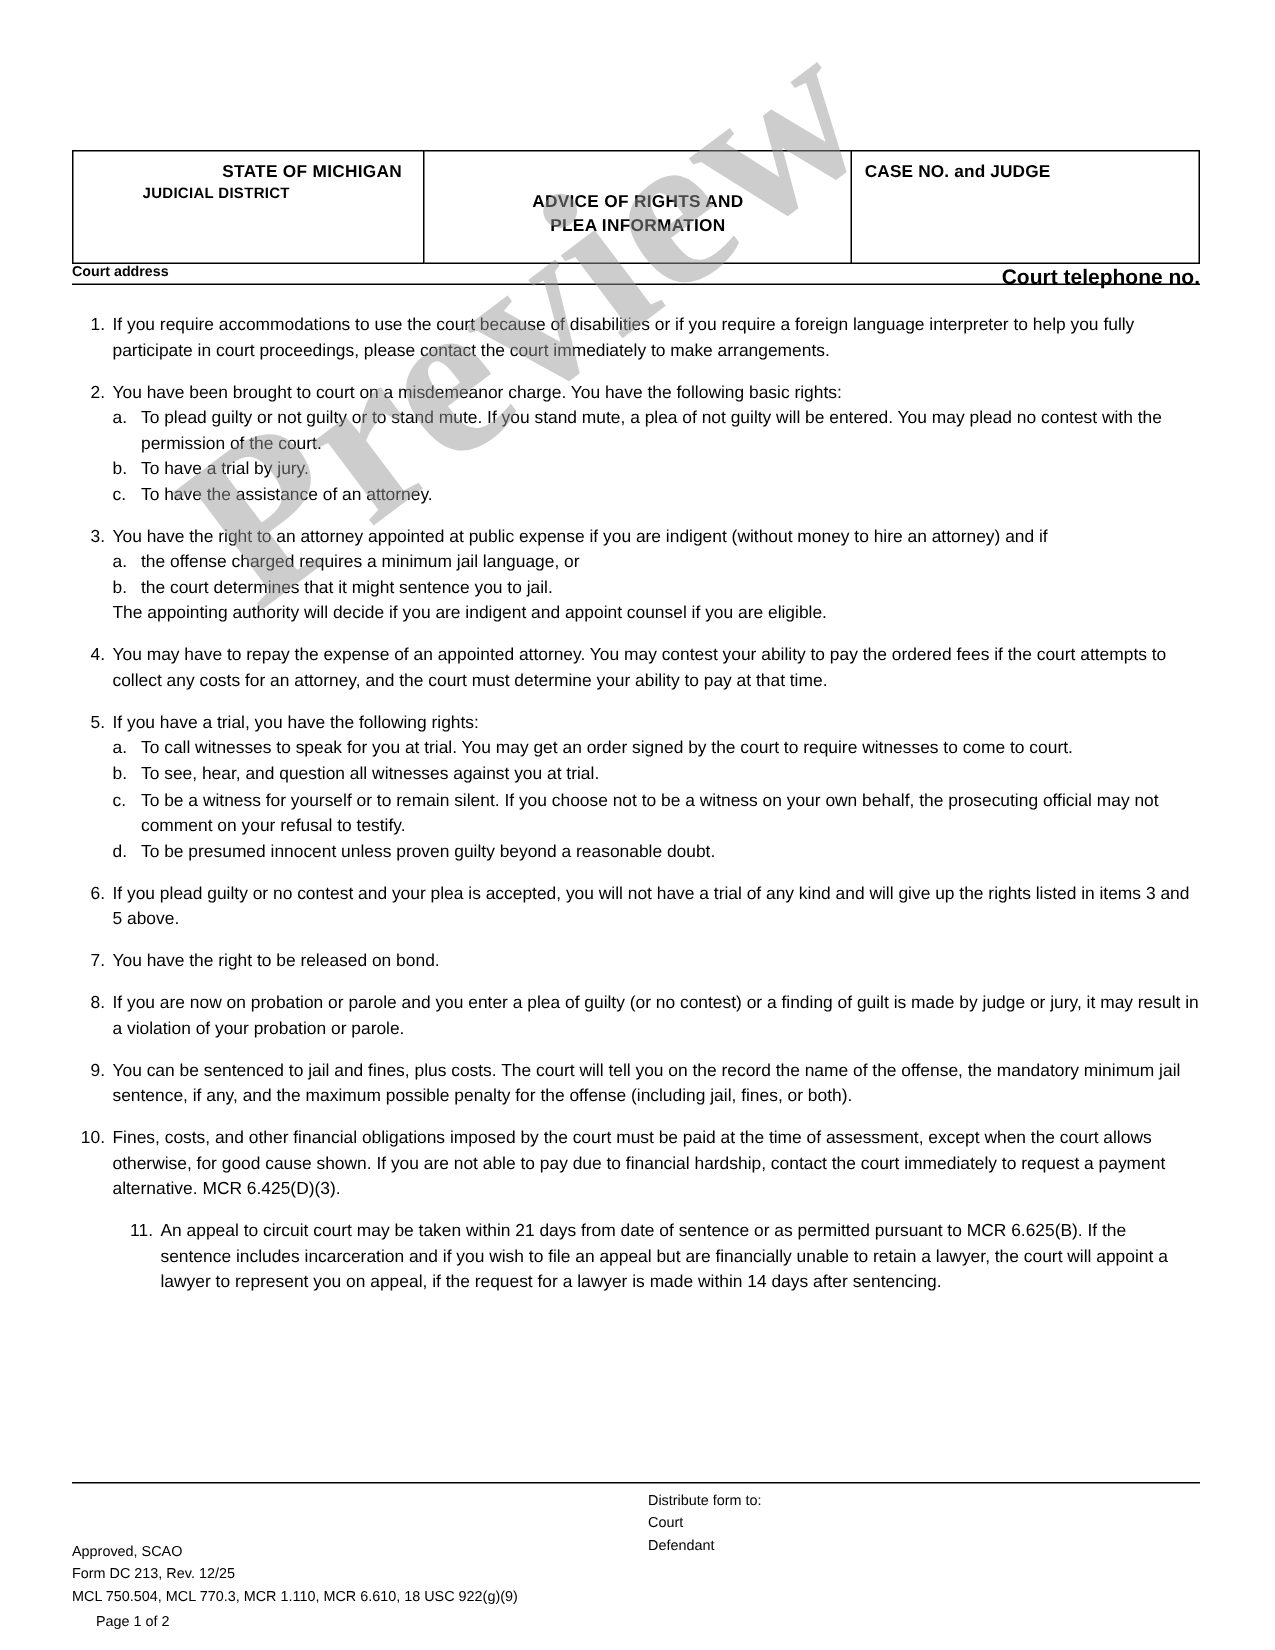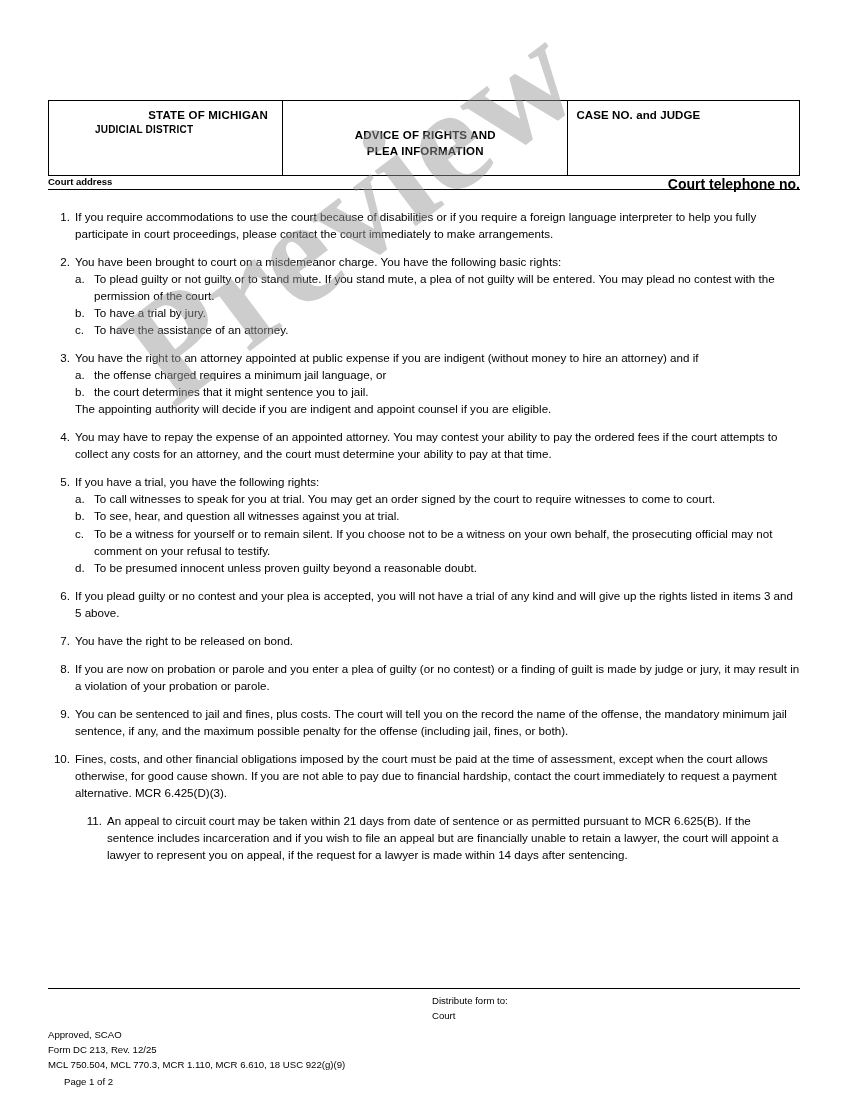--- a/index.html
+++ b/index.html
@@ -340,20 +340,21 @@
   <div class="footer">
     <div class="footer-left">
       <div>Approved, SCAO</div>
       <div>Form DC 213, Rev. 12/25</div>
       <div>MCL 750.504, MCL 770.3, MCR 1.110, MCR 6.610, 18 USC 922(g)(9)</div>
       <div class="page-num">Page 1 of 2</div>
     </div>
     <div class="footer-right">
       <div>Distribute form to:</div>
       <div>Court</div>
+      <div>Defendant</div>
     </div>
   </div>
 
   <div class="watermark">
     <span>Preview</span>
   </div>
 
 </div>
 
 </body></html>

